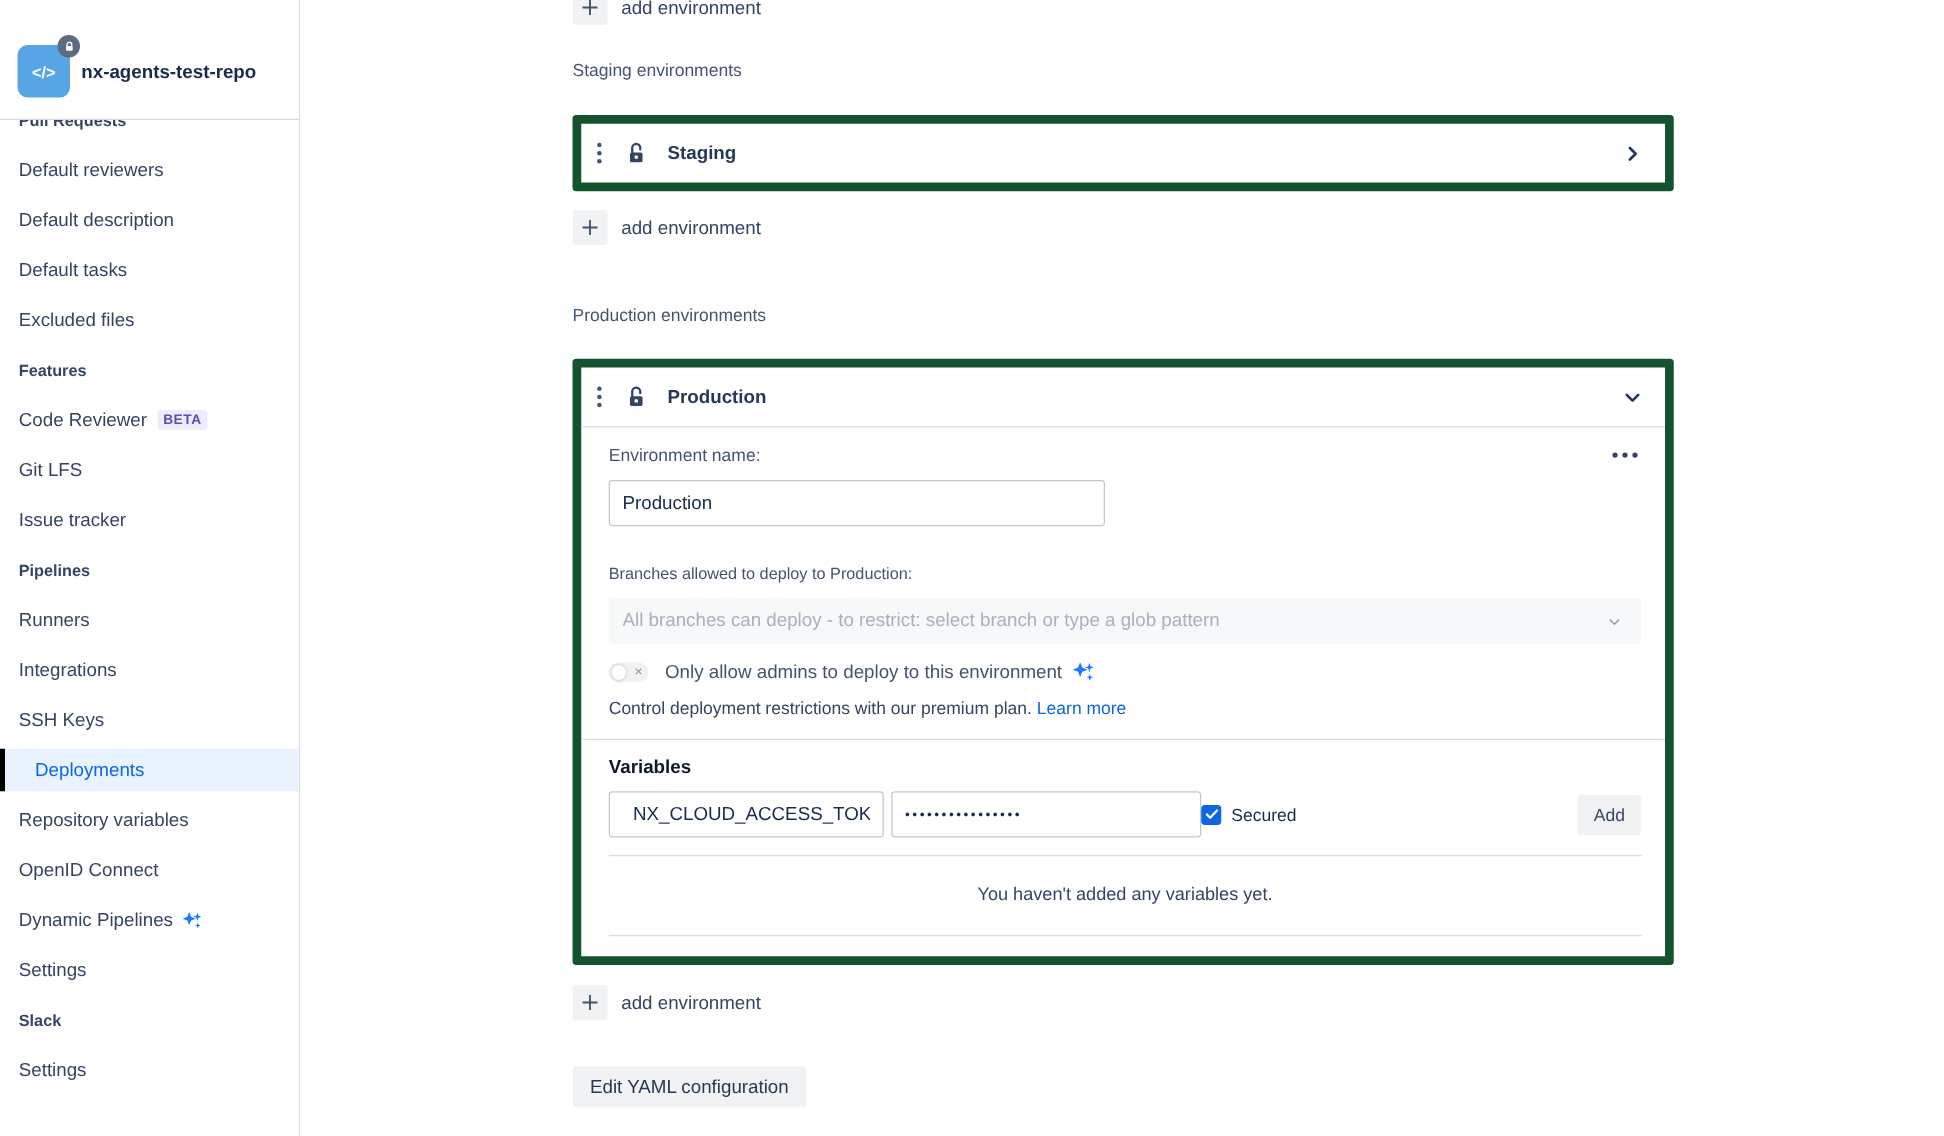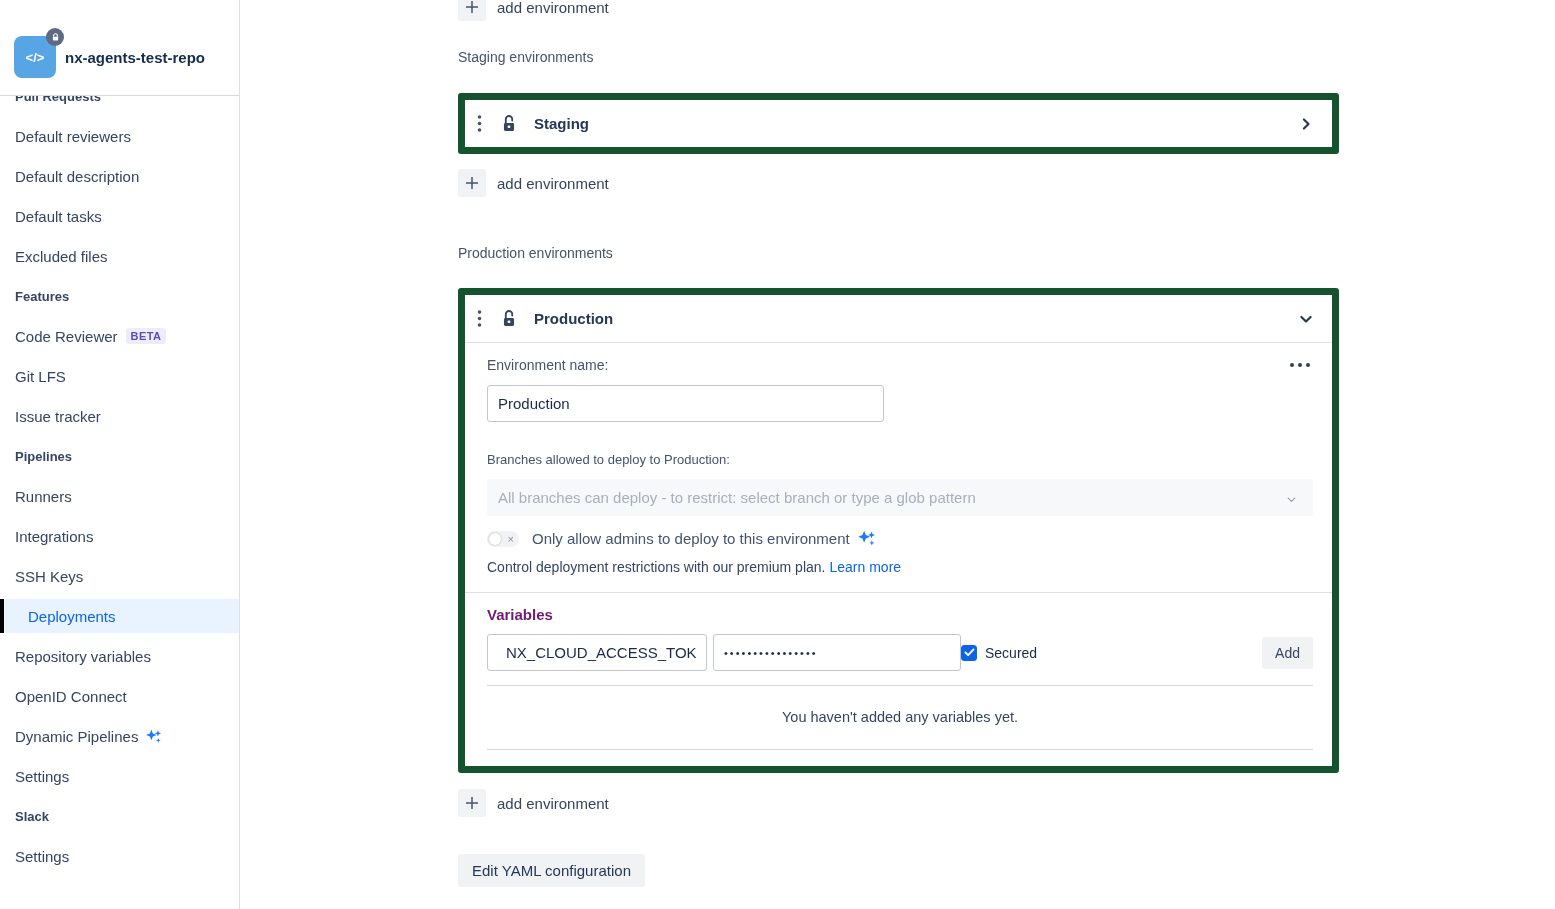--- a/index.html
+++ b/index.html
@@ -148,21 +148,21 @@
   .toggle-x {
     position: absolute; right: 5px; top: 2px;
     font-size: 11px; line-height: 12px; color: #8590a2;
   }
   .toggle-label { margin-left: 13px; font-size: 15px; color: #44546f; }
 
   .premium-line { margin-top: 11px; font-size: 14px; color: #344563; }
   .learn-more { color: #0c66e4; font-weight: 500; margin-left: 4px; text-decoration: none; cursor: pointer; }
 
   .variables-section { margin-top: 17px; border-top: 1px solid #dcdfe4; padding: 13px 19px 16px 22px; }
-  .variables-title { font-size: 15px; font-weight: 700; color: #701a75; }
+  .variables-title { font-size: 15px; font-weight: 700; color: #0f172a; }
   .var-row { margin-top: 11px; display: flex; align-items: center; }
   .var-name-input { width: 220px; padding-left: 18px; }
   .var-value-input { margin-left: 6px; width: 248px; font-size: 11px; letter-spacing: 2px; }
   .secured-group { display: flex; align-items: center; gap: 8px; cursor: pointer; }
   .checkbox {
     width: 16px; height: 16px; border-radius: 3px;
     background: #0c66e4; border: 1px solid #0c66e4;
     display: flex; align-items: center; justify-content: center;
     flex: none;
   }

